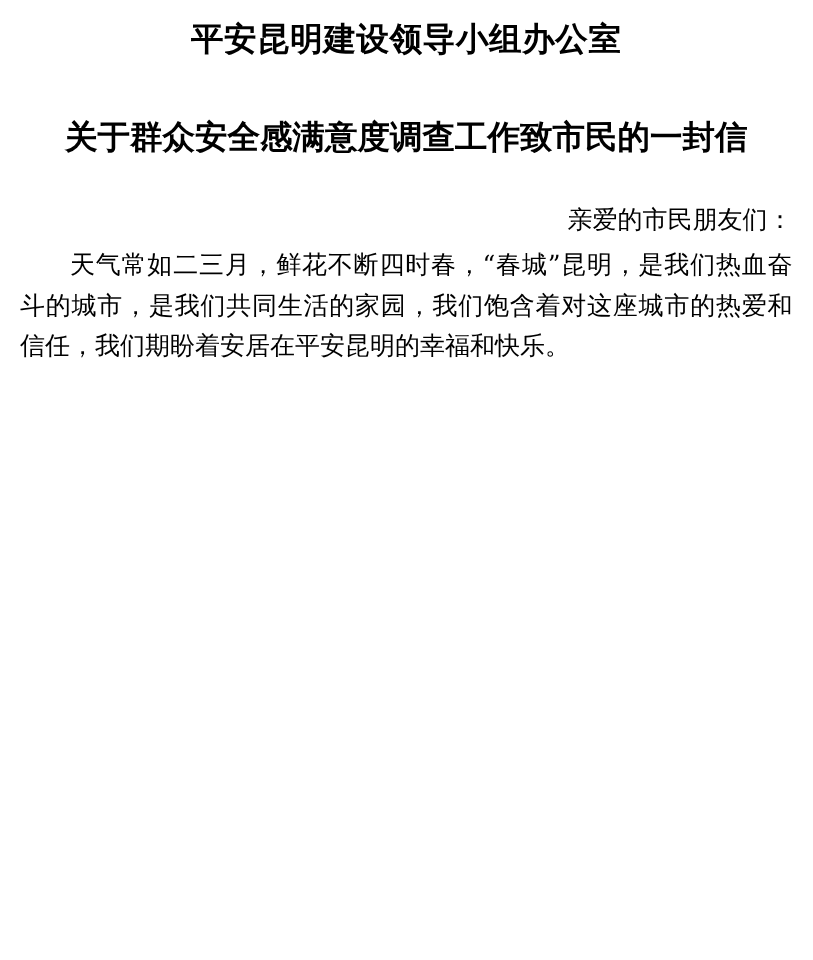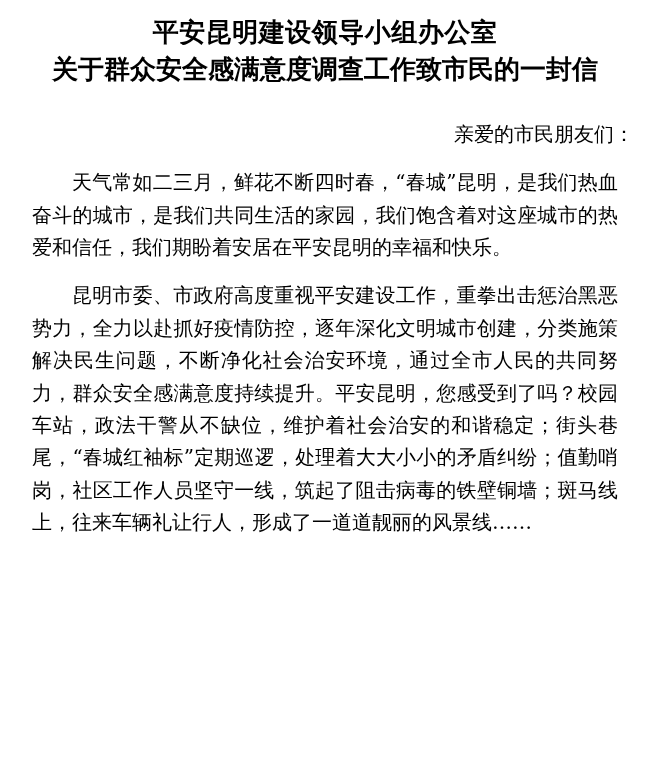--- a/index.html
+++ b/index.html
@@ -29,38 +29,39 @@
   }
   .title-line {
     font-size: 26px;
     font-weight: bold;
     line-height: 1.42;
     letter-spacing: 0.5px;
     white-space: nowrap;
   }
   .title-line.second {
     letter-spacing: 0px;
+    margin-top: 41px;
   }
   .body-block {
     margin-top: 30px;
     padding: 0 4px;
   }
   .salutation {
     font-size: 20px;
     line-height: 1.62;
     margin-bottom: 4px;
     text-align: right;
   }
   .para {
     font-size: 20px;
     line-height: 1.62;
     text-align: justify;
     text-justify: inter-ideograph;
     text-indent: 2em;
-    margin: 16px;
+    margin: 0;
     padding: 0;
   }
   .para + .para {
     margin-top: 2px;
   }
   .para.p-last {
     margin-top: 6px;
   }
 </style>
 </head>
@@ -71,17 +72,16 @@
   <div class="title-block">
     <div class="title-line first">平安昆明建设领导小组办公室</div>
     <div class="title-line second">关于群众安全感满意度调查工作致市民的一封信</div>
   </div>
 
   <div class="body-block">
     <div class="salutation">亲爱的市民朋友们：</div>
 
     <p class="para p-1">天气常如二三月，鲜花不断四时春，“春城”昆明，是我们热血奋斗的城市，是我们共同生活的家园，我们饱含着对这座城市的热爱和信任，我们期盼着安居在平安昆明的幸福和快乐。</p>
 
-    <p class="para p-2">昆明市委、市政府高度重视平安建设工作，重拳出击惩治黑恶势力，全力以赴抓好疫情防控，逐年深化文明城市创建，分类施策解决民生问题，不断净化社会治安环境，通过全市人民的共同努力，群众安全感满意度持续提升。平安昆明，您感受到了吗？校园车站，政法干警从不缺位，维护着社会治安的和谐稳定；街头巷尾，“春城红袖标”定期巡逻，处理着大大小小的矛盾纠纷；值勤哨岗，社区工作人员坚守一线，筑起了阻击病毒的铁壁铜墙；斑马线上，往来车辆礼让行人，形成了一道道靓丽的风景线……</p>
 
   </div>
 
 </div>
 
 </body></html>

